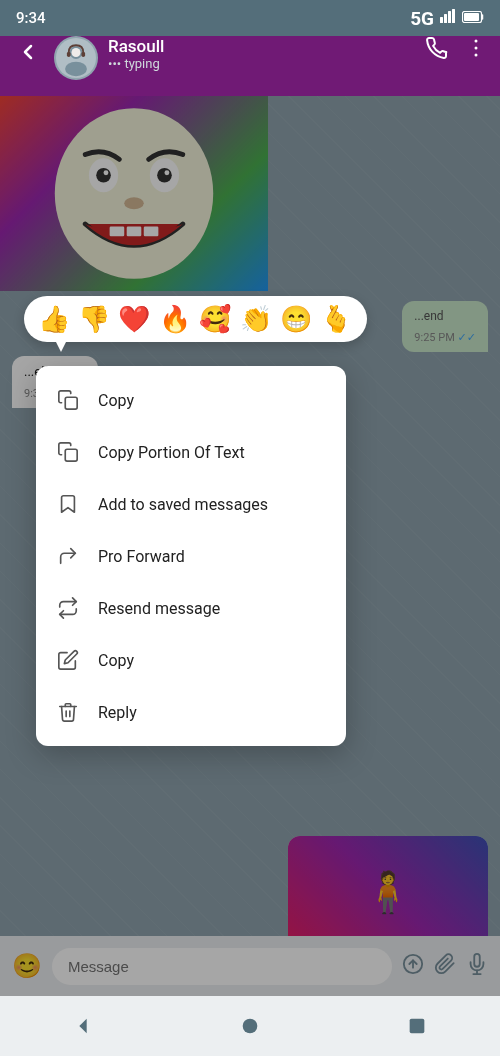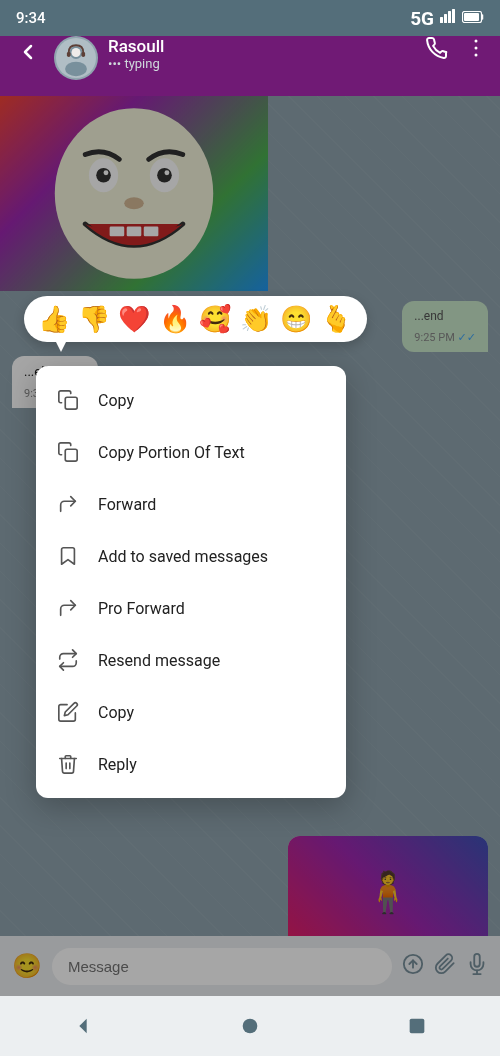--- a/index.html
+++ b/index.html
@@ -442,29 +442,20 @@
     <div class="menu-item">
       <div class="menu-icon">
         <svg viewBox="0 0 24 24">
           <rect x="9" y="9" width="13" height="13" rx="2"></rect>
           <path d="M5 15H4a2 2 0 01-2-2V4a2 2 0 012-2h9a2 2 0 012 2v1"></path>
         </svg>
       </div>
       <span class="menu-label">Copy Portion Of Text</span>
     </div>
 
-    <div class="menu-item">
-      <div class="menu-icon">
-        <svg viewBox="0 0 24 24">
-          <polyline points="15 14 20 9 15 4"></polyline>
-          <path d="M4 20v-7a4 4 0 014-4h12"></path>
-        </svg>
-      </div>
-      <span class="menu-label">Forward</span>
-    </div>
 
     <div class="menu-item">
       <div class="menu-icon">
         <svg viewBox="0 0 24 24">
           <path d="M19 21l-7-5-7 5V5a2 2 0 012-2h10a2 2 0 012 2z"></path>
         </svg>
       </div>
       <span class="menu-label">Add to saved messages</span>
     </div>
 

